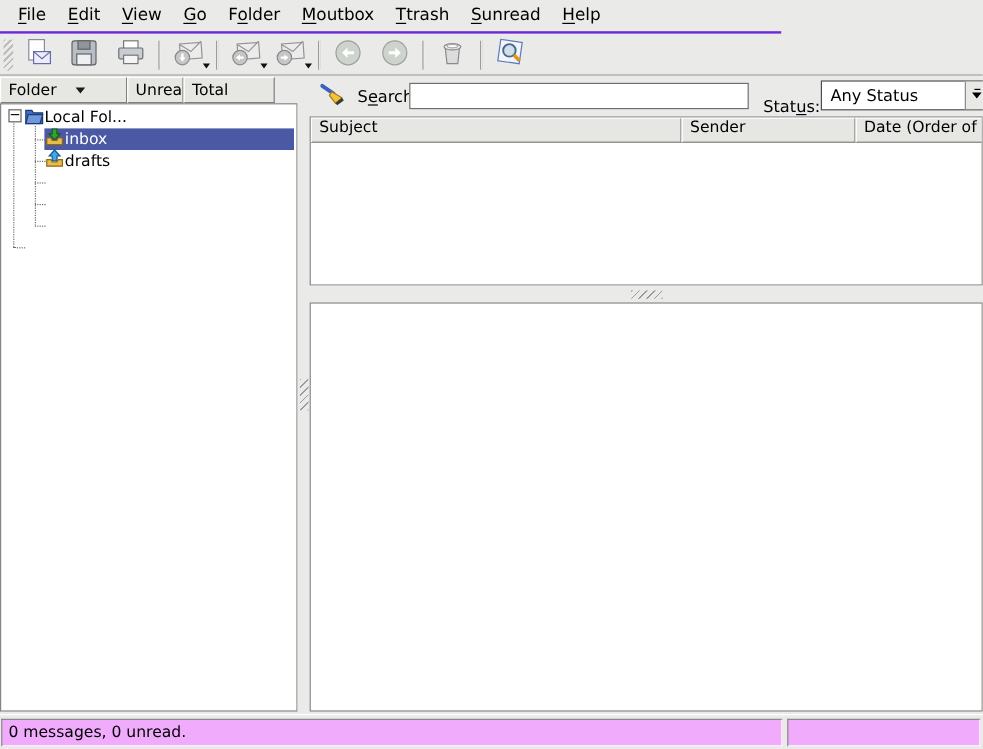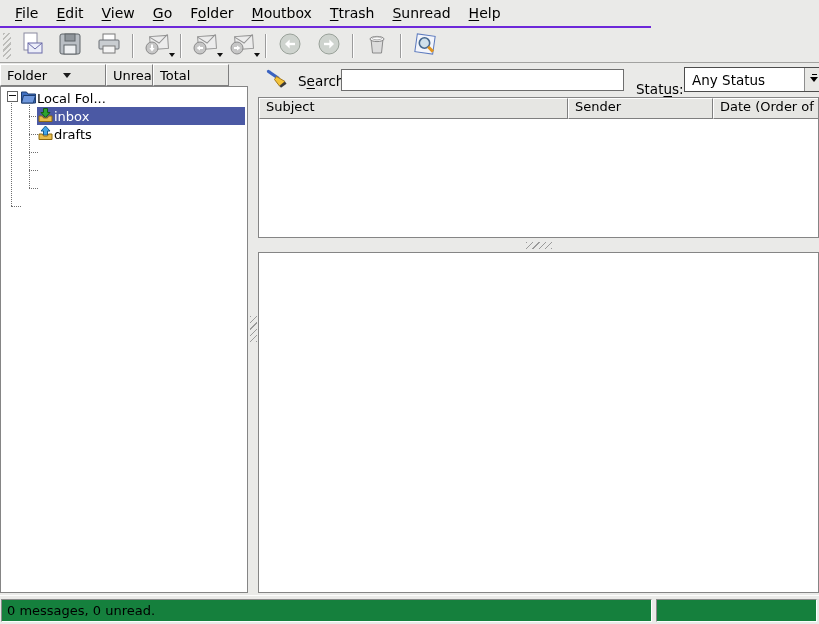--- a/index.html
+++ b/index.html
@@ -74,21 +74,21 @@
           border-top:1px solid #fff;border-left:1px solid #fff;
           border-right:1px solid #7f7f7f;border-bottom:1px solid #7f7f7f;}
 
   
   #preview{position:absolute;left:258px;top:252px;width:561px;height:341px;box-sizing:border-box;
            border:1px solid #858585;background:#fff;}
 
   
   #statusbar{position:absolute;left:0;top:595px;width:819px;height:29px;background:#eaeae8;
              border-top:1px solid #fdfdfd;}
-  .sb-panel{position:absolute;top:3px;height:23px;box-sizing:border-box;background:#15803d;
+  .sb-panel{position:absolute;top:3px;height:23px;box-sizing:border-box;background:#f0abfc;
             border:1px solid;border-color:#8a8a8a #fdfdfd #fdfdfd #8a8a8a;
             display:flex;align-items:center;padding-left:5px;white-space:nowrap;}
   .sb-left{left:1px;width:651px;}
   .sb-right{left:656px;width:161px;}
 </style>
 </head>
 <body>
 
 <div class="app">
 

